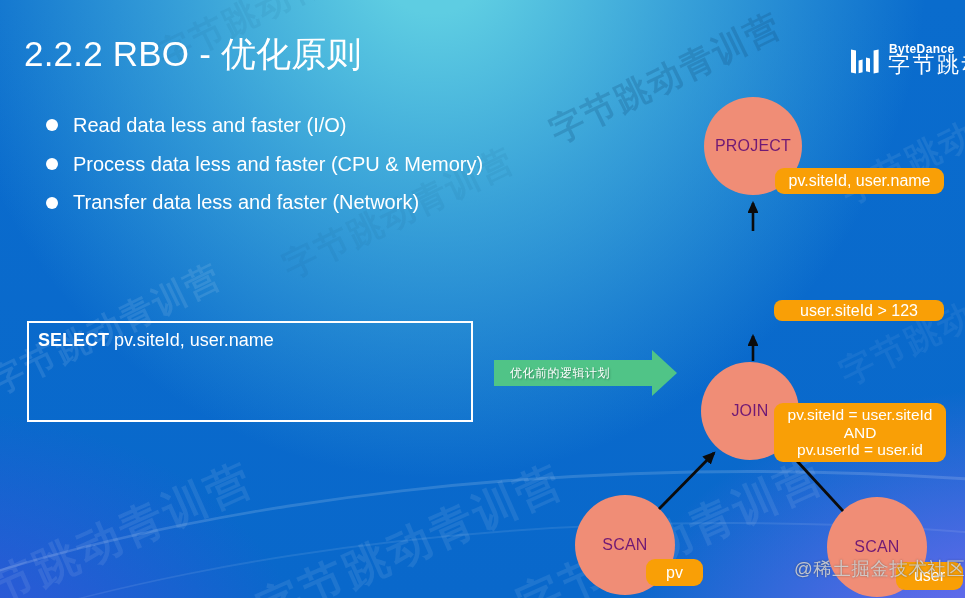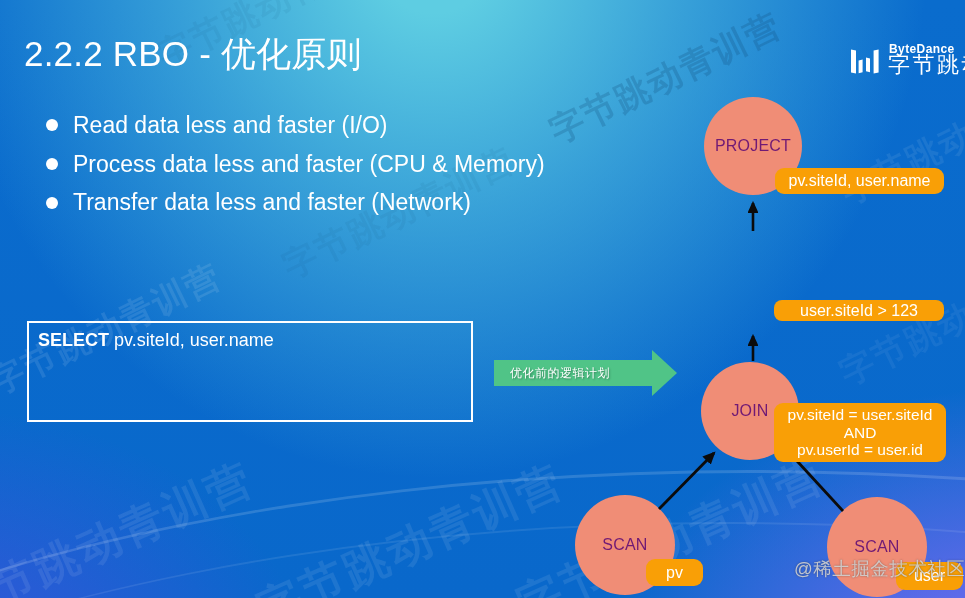--- a/index.html
+++ b/index.html
@@ -26,21 +26,21 @@
   .wave2{left:-420px;top:522px;width:2300px;height:860px;border-top:2px solid rgba(255,255,255,0.09);}
   .title{
     position:absolute;left:24px;top:31px;
     font-size:35px;font-weight:400;color:#fff;letter-spacing:0.2px;
   }
   .logo{position:absolute;left:851px;top:42px;width:130px;height:40px;color:#fff;}
   .logo-icon{position:absolute;left:0;top:7px;}
   .logo-en{position:absolute;left:38px;top:0px;font-size:12px;font-weight:700;letter-spacing:0.4px;}
   .logo-zh{position:absolute;left:37px;top:8px;font-size:22px;font-weight:500;letter-spacing:2.5px;white-space:nowrap;}
   .bullets{position:absolute;left:46px;top:106px;}
-  .bullet{position:relative;height:38.7px;display:flex;align-items:center;color:#fff;font-size:23px;white-space:nowrap;}
+  .bullet{position:relative;height:38.7px;display:flex;align-items:center;color:#fff;font-size:20px;white-space:nowrap;}
   .bullet .dot{width:12px;height:12px;border-radius:50%;background:#fff;margin-right:15px;flex:0 0 auto;}
   .sqlbox{
     position:absolute;left:27px;top:321px;width:446px;height:101px;
     border:2px solid #fff;box-sizing:border-box;
     background:none;
     color:#fff;font-size:18px;line-height:23px;
     padding:6px 0 0 9px;white-space:nowrap;
   }
   .sqlbox b{font-weight:700;}
   .garrow{position:absolute;left:494px;top:350px;width:183px;height:46px;}

